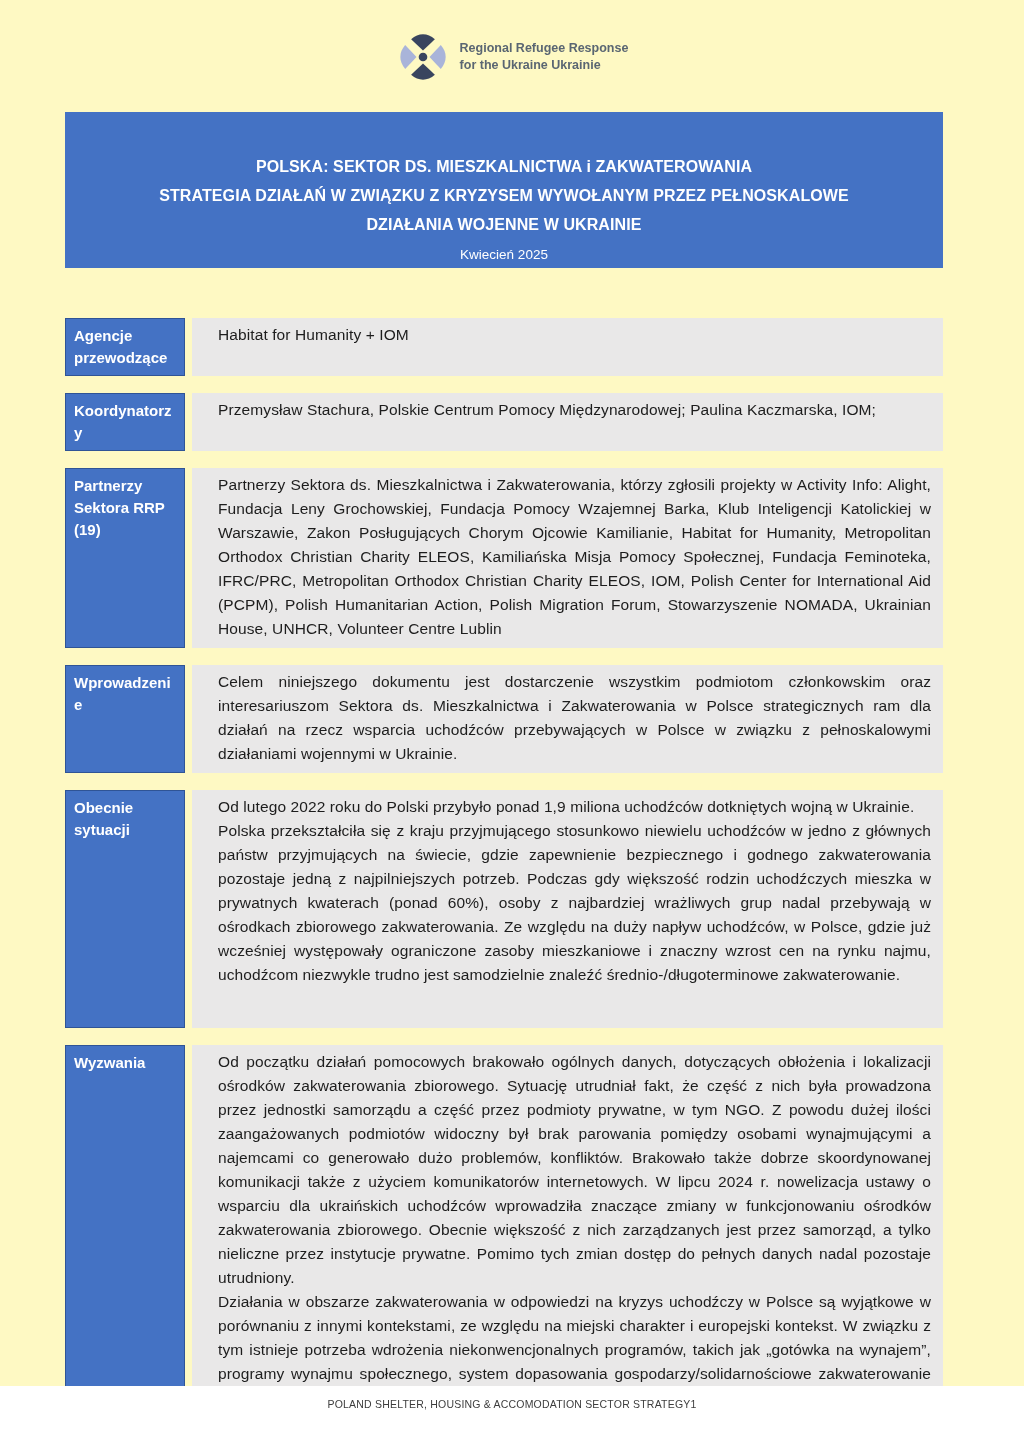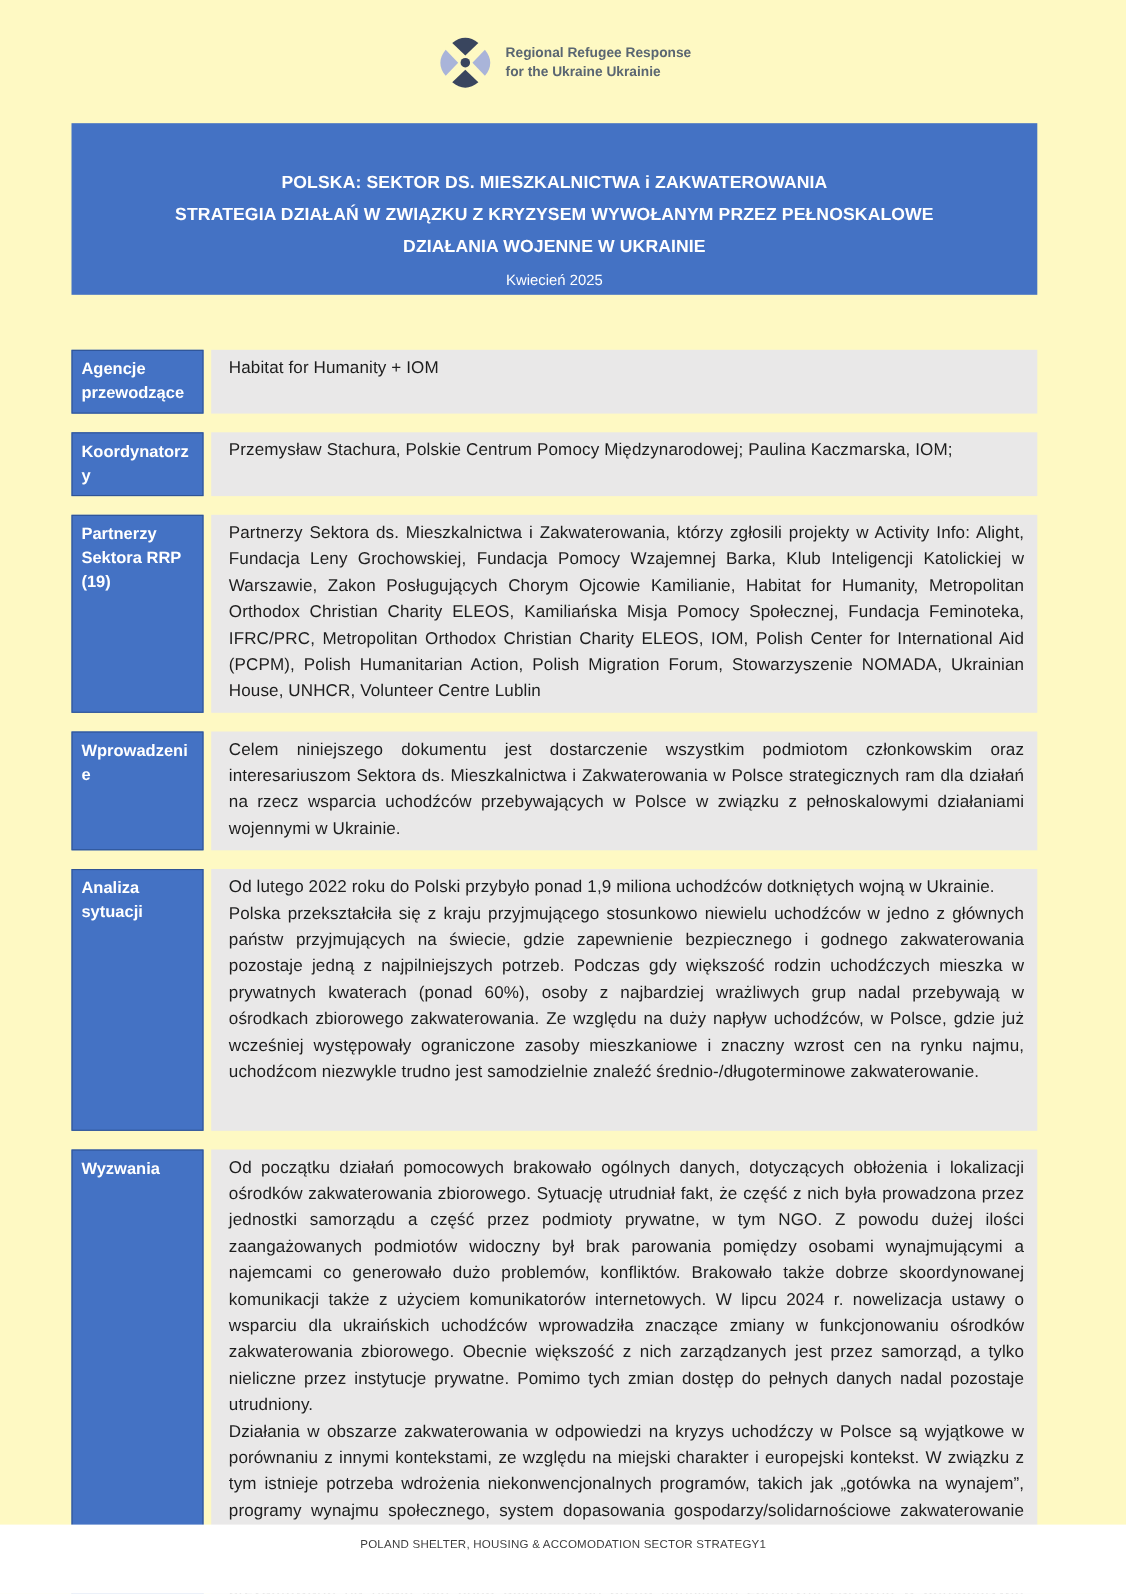--- a/index.html
+++ b/index.html
@@ -62,21 +62,21 @@
     font-weight: 700;
     font-size: 15px;
     line-height: 22px;
     padding: 6px 8px;
     overflow-wrap: anywhere;
   }
   .content-cell {
     flex: 1;
     box-sizing: border-box;
     background: #E9E8E8;
-    padding: 5px 12px 7px 16px;
+    padding: 5px 12px 7px 26px;
     color: #1d1d1d;
     font-size: 15.5px;
     line-height: 24px;
     letter-spacing: 0.1px;
     text-align: justify;
   }
   .content-cell p { margin: 0; }
 
   .row:nth-of-type(1) { min-height: 48px; }
   .row:nth-of-type(2) { min-height: 56px; }
@@ -154,21 +154,21 @@
   </div>
 
   <div class="row">
     <div class="label-cell">Wprowadzenie</div>
     <div class="content-cell">
           <p>Celem niniejszego dokumentu jest dostarczenie wszystkim podmiotom członkowskim oraz interesariuszom Sektora ds. Mieszkalnictwa i Zakwaterowania w Polsce strategicznych ram dla działań na rzecz wsparcia uchodźców przebywających w Polsce w związku z pełnoskalowymi działaniami wojennymi w Ukrainie.</p>
         </div>
   </div>
 
   <div class="row">
-    <div class="label-cell">Analiza sytuacji</div>
+    <div class="label-cell">Obecnie sytuacji</div>
     <div class="content-cell">
           <p>Od lutego 2022 roku do Polski przybyło ponad 1,9 miliona uchodźców dotkniętych wojną w Ukrainie.</p>
           <p>Polska przekształciła się z kraju przyjmującego stosunkowo niewielu uchodźców w jedno z głównych państw przyjmujących na świecie, gdzie zapewnienie bezpiecznego i godnego zakwaterowania pozostaje jedną z najpilniejszych potrzeb. Podczas gdy większość rodzin uchodźczych mieszka w prywatnych kwaterach (ponad 60%), osoby z najbardziej wrażliwych grup nadal przebywają w ośrodkach zbiorowego zakwaterowania. Ze względu na duży napływ uchodźców, w Polsce, gdzie już wcześniej występowały ograniczone zasoby mieszkaniowe i znaczny wzrost cen na rynku najmu, uchodźcom niezwykle trudno jest samodzielnie znaleźć średnio-/długoterminowe zakwaterowanie.</p>
         </div>
   </div>
 
   <div class="row">
     <div class="label-cell">Wyzwania</div>
     <div class="content-cell">
           <p>Od początku działań pomocowych brakowało ogólnych danych, dotyczących obłożenia i lokalizacji ośrodków zakwaterowania zbiorowego. Sytuację utrudniał fakt, że część z nich była prowadzona przez jednostki samorządu a część przez podmioty prywatne, w tym NGO. Z powodu dużej ilości zaangażowanych podmiotów widoczny był brak parowania pomiędzy osobami wynajmującymi a najemcami co generowało dużo problemów, konfliktów. Brakowało także dobrze skoordynowanej komunikacji także z użyciem komunikatorów internetowych. W lipcu 2024 r. nowelizacja ustawy o wsparciu dla ukraińskich uchodźców wprowadziła znaczące zmiany w funkcjonowaniu ośrodków zakwaterowania zbiorowego. Obecnie większość z nich zarządzanych jest przez samorząd, a tylko nieliczne przez instytucje prywatne. Pomimo tych zmian dostęp do pełnych danych nadal pozostaje utrudniony.</p>

